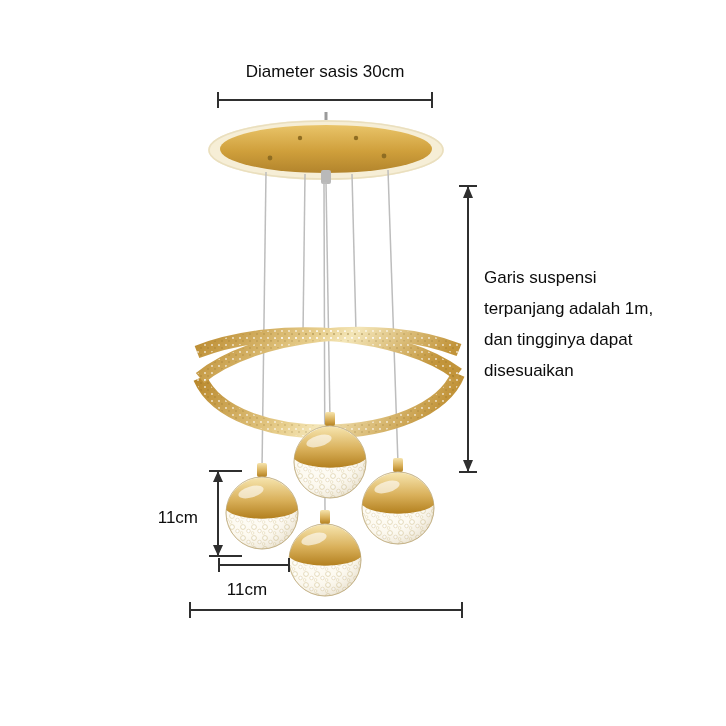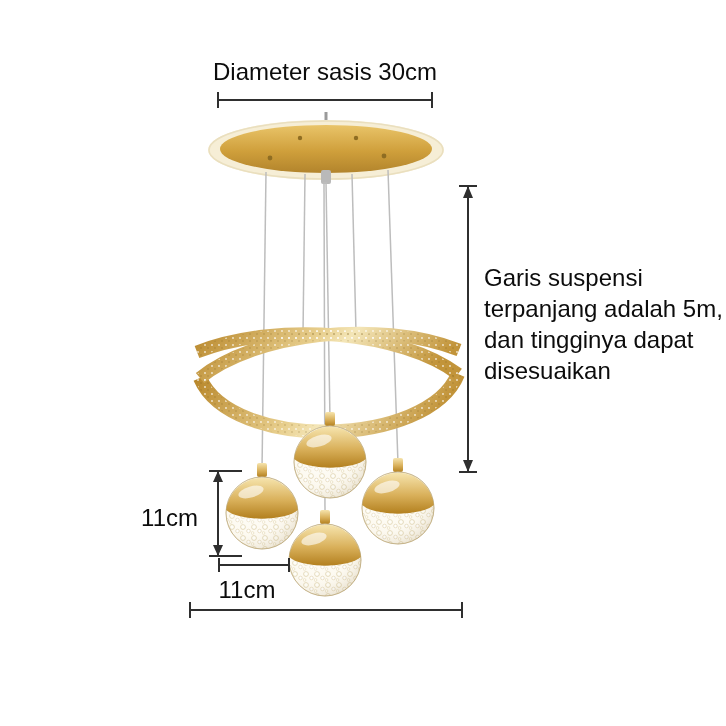--- a/index.html
+++ b/index.html
@@ -1,19 +1,19 @@
 <!DOCTYPE html>
 <html><head>
 <meta charset="utf-8">
 <style>
   * { margin: 0; padding: 0; box-sizing: border-box; }
   html, body { width: 726px; height: 726px; background: #ffffff; overflow: hidden; }
   body { font-family: "Liberation Sans", sans-serif; color: #0c0c0c; position: relative; }
   .stage { position: absolute; inset: 0; width: 726px; height: 726px; }
-  .label { position: absolute; font-size: 24px; line-height: 31px; color: #0c0c0c; }
+  .label { position: absolute; font-size: 17px; line-height: 31px; color: #0c0c0c; }
   .label.center { text-align: center; }
   .label.right-align { text-align: right; }
   .multiline { white-space: pre-line; }
 </style>
 </head>
 <body>
 
 <div class="stage">
   <svg width="726" height="726" viewBox="0 0 726 726">
     <defs>
@@ -132,21 +132,21 @@
         <line x1="190" y1="602" x2="190" y2="618"></line>
         <line x1="462" y1="602" x2="462" y2="618"></line>
       </g>
     </g>
   </svg>
 
   
   <div class="label center" style="left:170px; top:56px; width:310px;">Diameter sasis 30cm</div>
 
   <div class="label multiline" style="left:484px; top:262px; width:240px;">Garis suspensi
-terpanjang adalah 5m,
+terpanjang adalah 1m,
 dan tingginya dapat
 disesuaikan</div>
 
   <div class="label right-align" style="left:136px; top:502px; width:62px;">11cm</div>
 
   <div class="label center" style="left:212px; top:574px; width:70px;">11cm</div>
 
 </div>
 
 </body></html>

